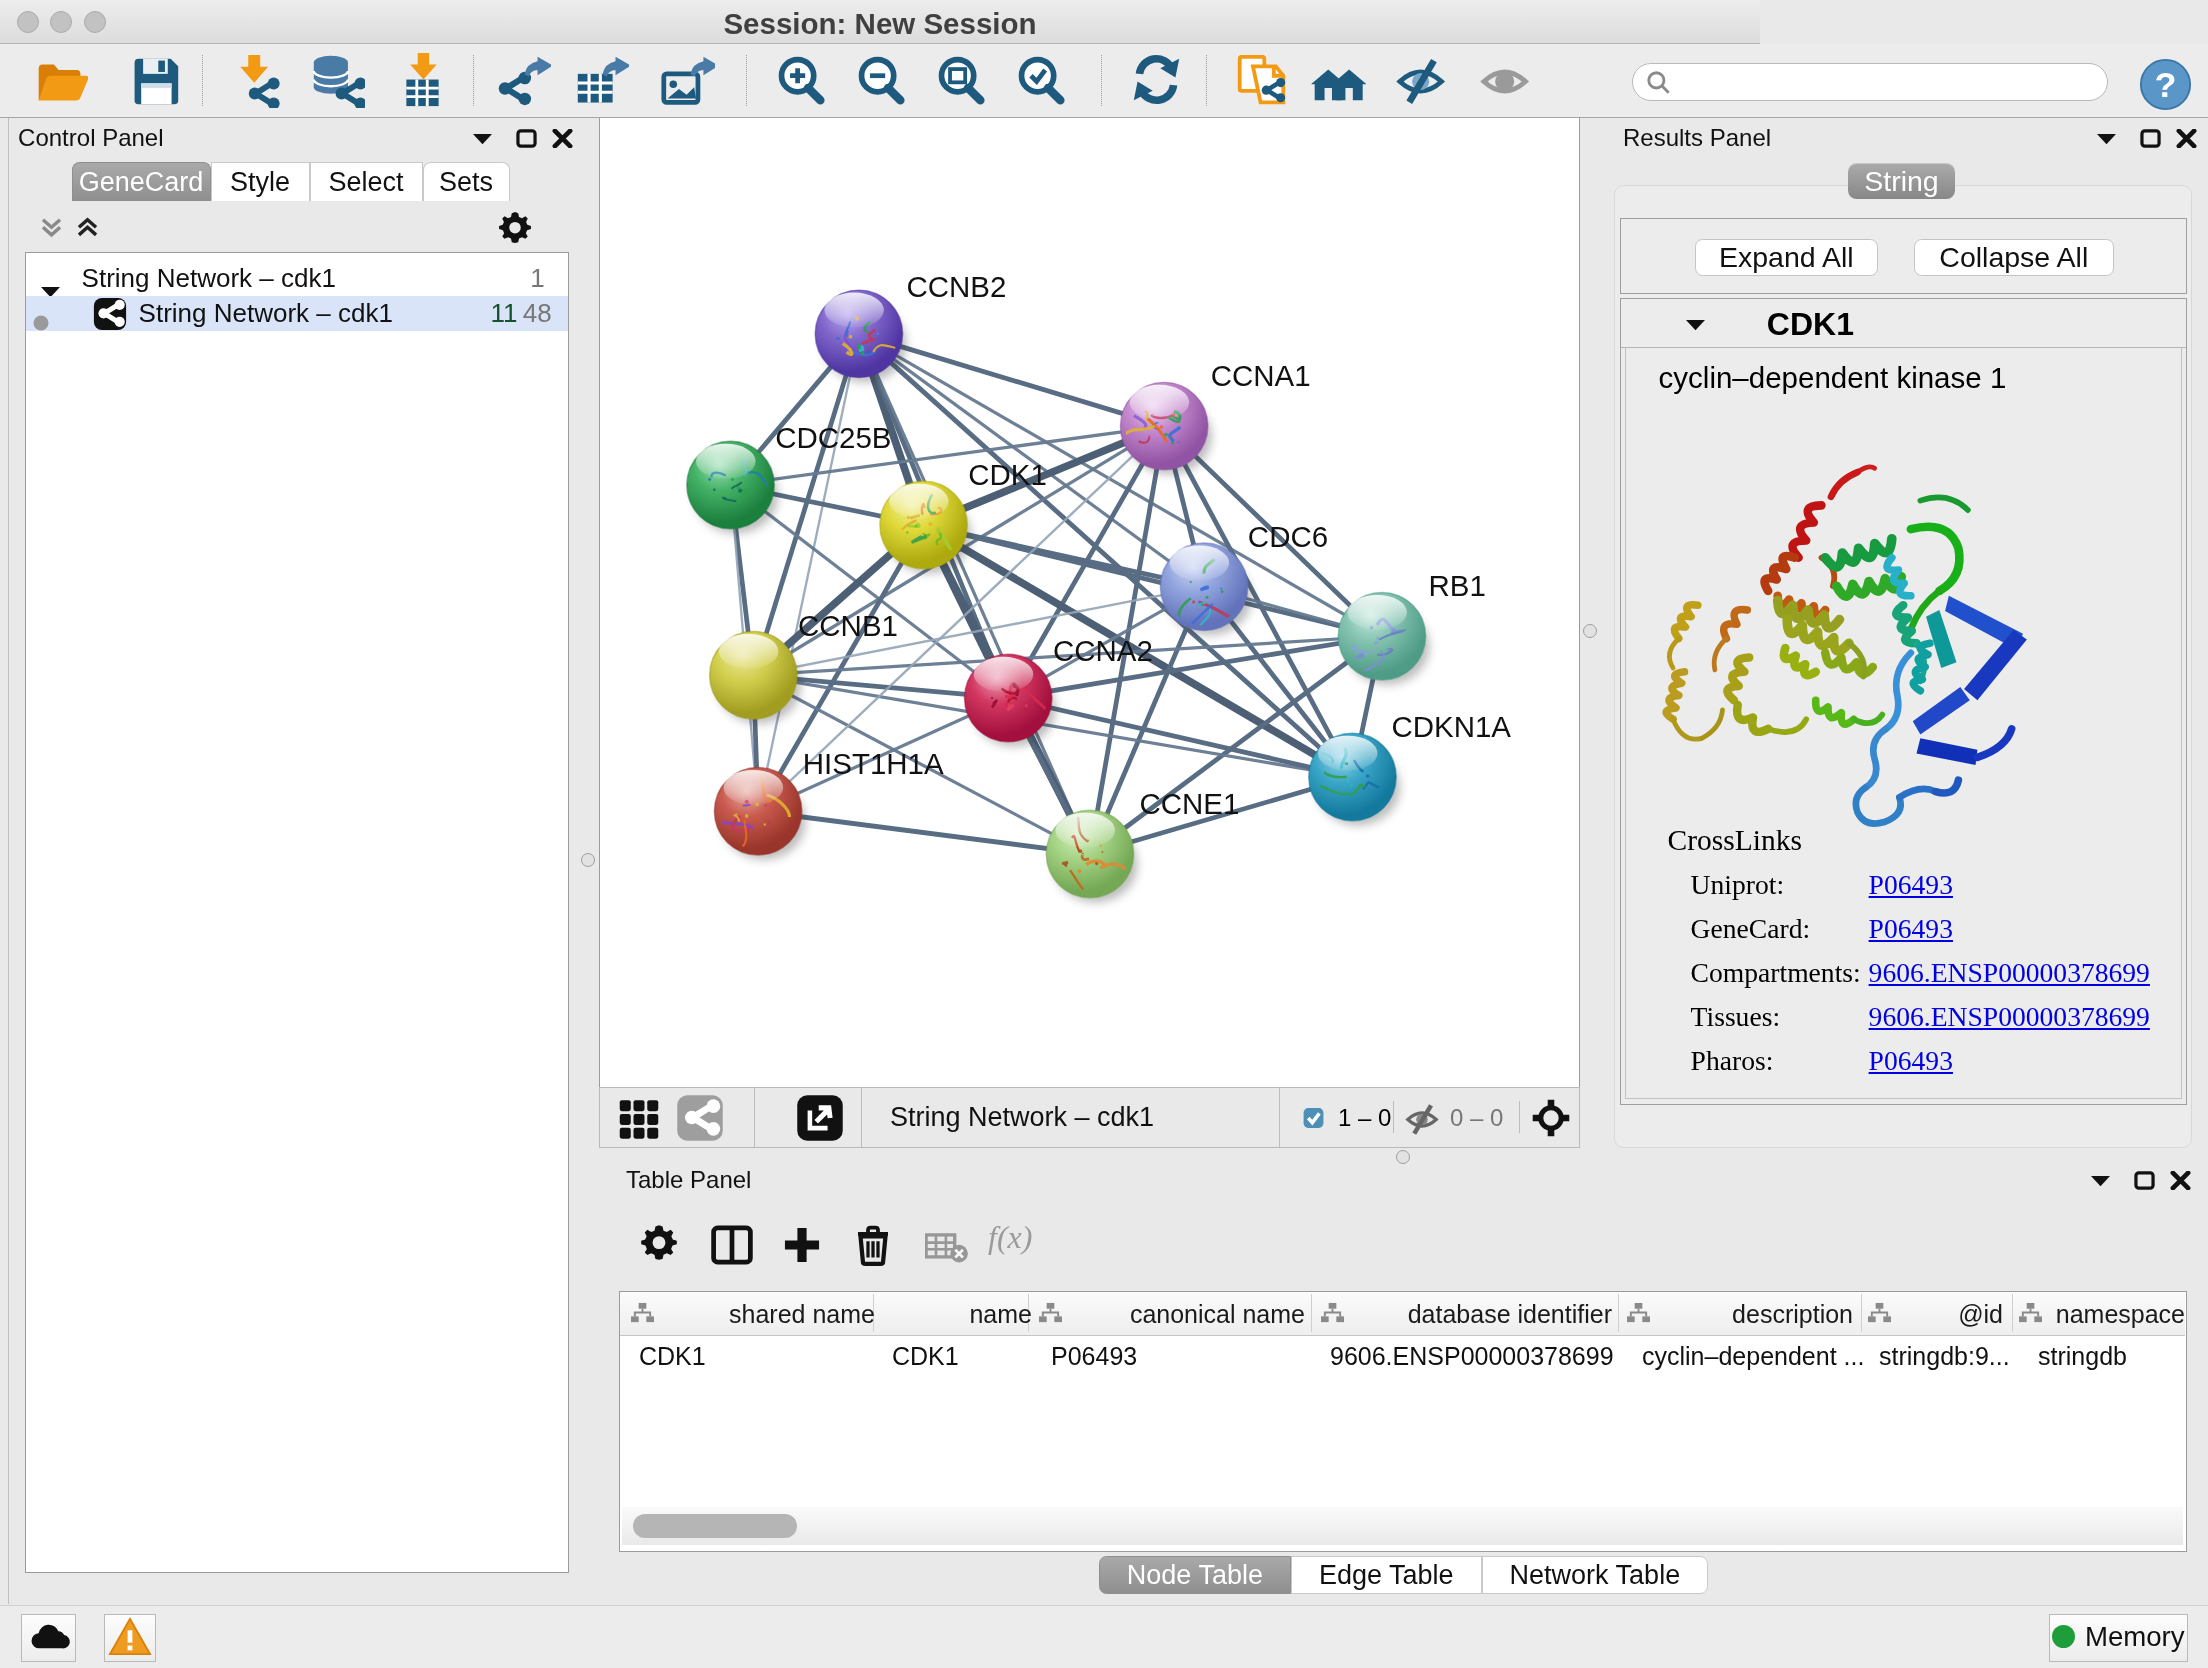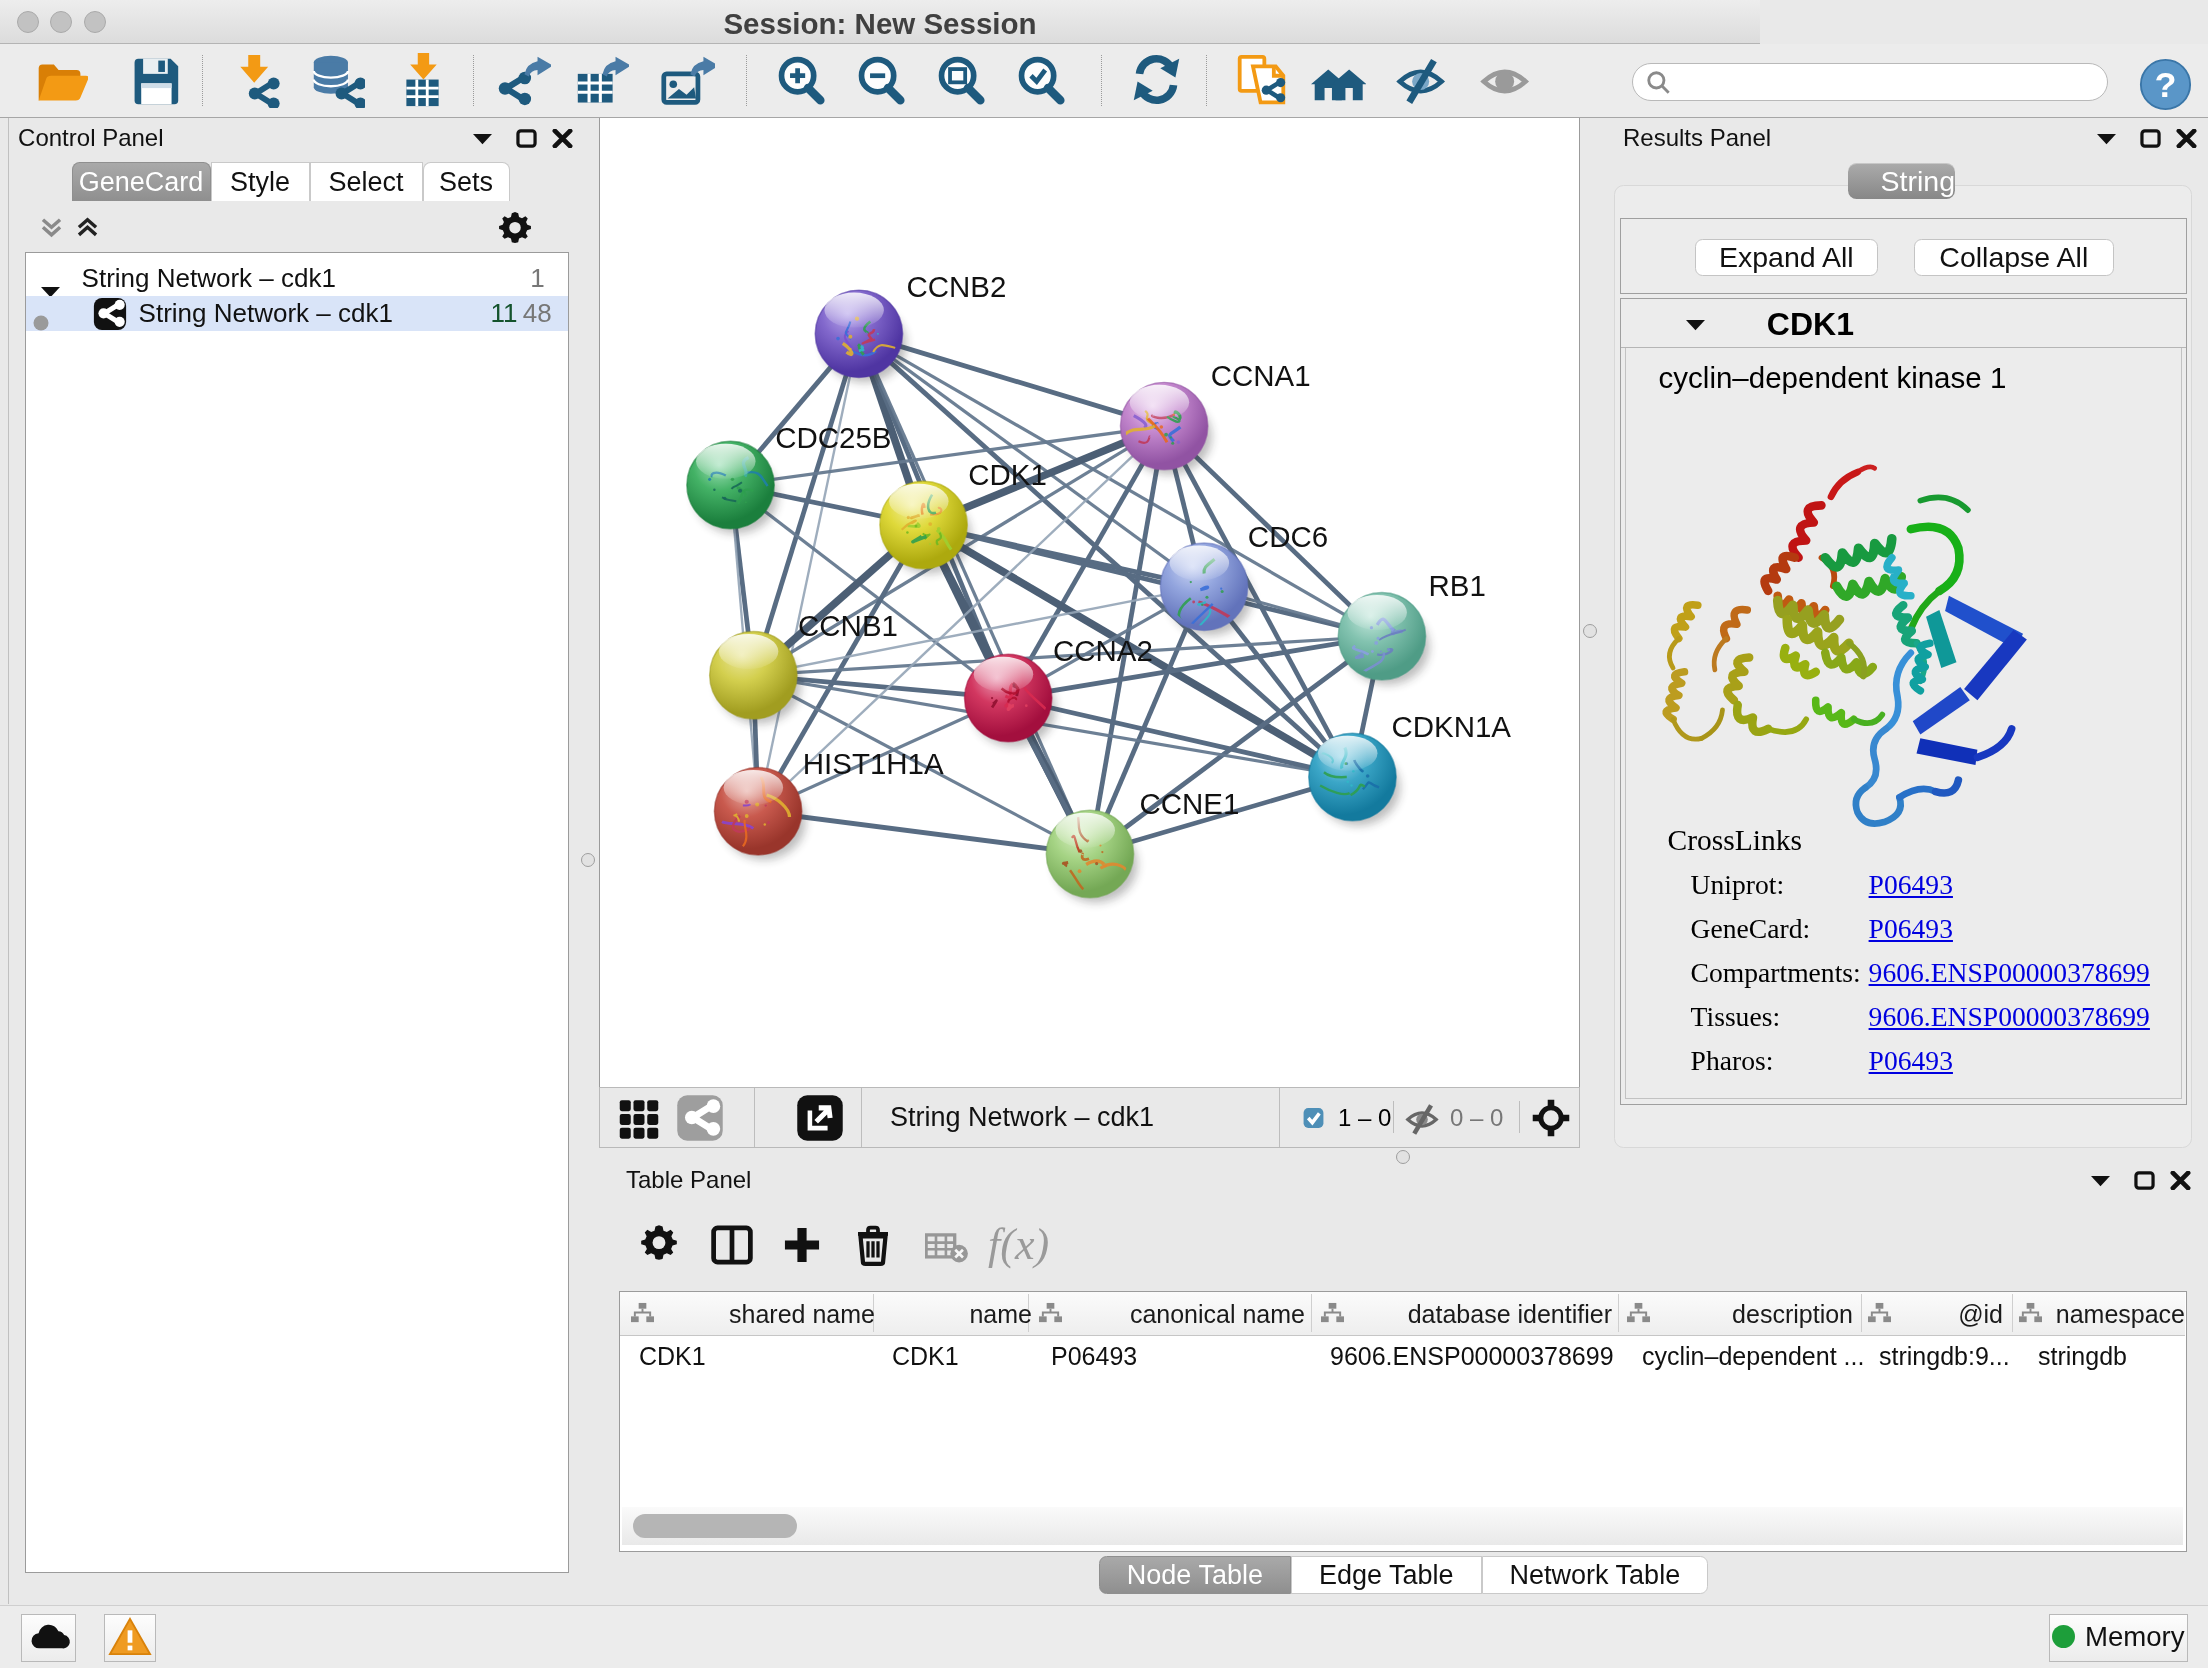--- a/index.html
+++ b/index.html
@@ -20,21 +20,21 @@
 #netinfobar{left:17px;top:90px;width:557px;height:42px;color:#222}
 #netlist{left:16px;top:134px;width:544px;height:1321px;background:#fff;border:1.9px solid #9b9b9b}
 .nrow{position:relative;height:35px;font-size:26px;color:#111;line-height:34px}
 .nrow.sel{background:#d9e4f8}
 
 #canvas{left:599px;top:0;width:981px;height:969px;background:#fff;border-left:1px solid #9b9b9b;border-right:1px solid #9b9b9b}
 #canvasbar{left:599px;top:969px;width:981px;height:61px;background:#e9e9e9;border:1px solid #b9b9b9;border-width:1px 1px 1px 1px}
 .cbsep{top:0px;width:0;height:59px;border-left:1px solid #bdbdbd}
 
 #results{left:1581px;top:0;width:628px;height:1038px;background:#e9e9e9}
-#stringtab{left:267px;top:45px;width:107px;height:36px;background:linear-gradient(#ababab,#878787);border-radius:8.6px;color:#fff;font-size:28.5px;text-align:right;line-height:36px;box-shadow:inset 0 1px 0 rgba(255,255,255,.35)}
+#stringtab{left:267px;top:45px;width:107px;height:36px;background:linear-gradient(#ababab,#878787);border-radius:8.6px;color:#fff;font-size:28.5px;text-align:center;line-height:36px;box-shadow:inset 0 1px 0 rgba(255,255,255,.35)}
 #rtabpanel{left:33px;top:67px;width:578px;height:963px;background:#ececec;border:1px solid #d8d8d8;border-radius:9.5px}
 #rsubA{left:4.8px;top:32px;width:567px;height:76px;border:1px solid #9f9f9f}
 .rbtn{top:20px;height:37px;background:#fff;border:1px solid #c4c4c4;border-radius:7.6px;font-size:28.5px;text-align:center;line-height:35px;color:#111}
 #rsubB{left:4.8px;top:112px;width:567px;height:807px;border:1px solid #9f9f9f}
 #cdkhead{left:0;top:0;width:565px;height:49px;background:#ececec;border-bottom:1px solid #b5b5b5}
 #cdkbody{left:3.8px;top:49px;width:557px;height:751px;border:1px solid #c2c2c2;border-top:none;background:#ececec}
 .serif{font-family:"Liberation Serif",serif}
 .xl{color:#0000e0;text-decoration:underline}
 
 #tablepanel{left:599px;top:1042px;width:1609px;height:443px;background:#e9e9e9}
@@ -844,21 +844,21 @@
             <path d="M12 14 V27 M16 14 V27 M20 14 V27" stroke="#111" stroke-width="2.6"></path>
           </svg></div>
       <div class="abs" style="left:302px;top:17px"><svg width="44" height="34" viewBox="0 0 40 30">
             <g opacity="0.55">
               <rect x="1" y="4" width="26" height="20" fill="none" stroke="#555" stroke-width="3"></rect>
               <path d="M1 11 H27 M1 17 H27 M10 4 V24 M19 4 V24" stroke="#555" stroke-width="2.4"></path>
               <circle cx="31" cy="21" r="8" fill="#555"></circle>
               <path d="M27.5 17.5 L34.5 24.5 M34.5 17.5 L27.5 24.5" stroke="#fff" stroke-width="2.4"></path>
             </g>
           </svg></div>
-      <div class="abs" style="left:365px;top:5.7px"><span class="serif" style="font-style:italic;font-size:44px;color:#9a9a9a">f(x)</span></div>
+      <div class="abs" style="left:365px;top:5.7px"><span class="serif" style="font-style:italic;font-size:32px;color:#9a9a9a">f(x)</span></div>
     </div>
     <div class="abs" id="tablebox">
       <div class="abs" id="thead">
         <div class="thsep" style="left:253px"></div>
           <div class="thsep" style="left:408px"></div>
           <div class="thsep" style="left:691px"></div>
           <div class="thsep" style="left:998px"></div>
           <div class="thsep" style="left:1241px"></div>
           <div class="thsep" style="left:1392px"></div>
         <span class="abs" style="left:9.5px;top:9.5px"><svg width="25" height="23" viewBox="0 0 26 24">

